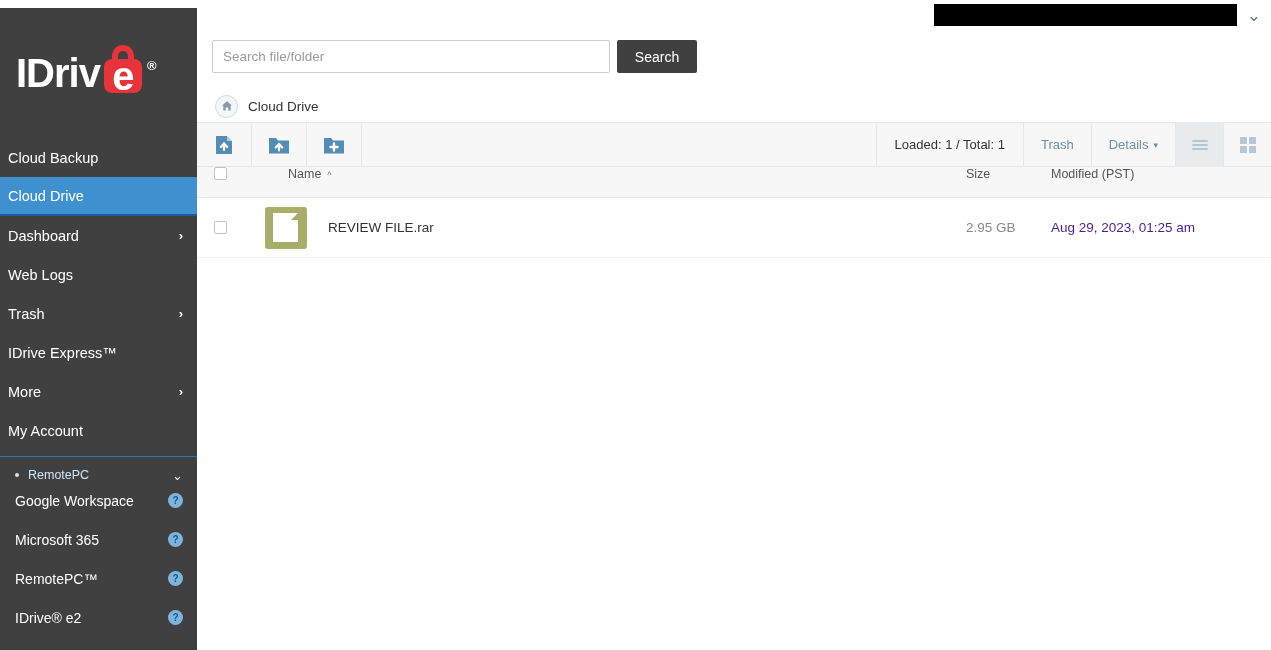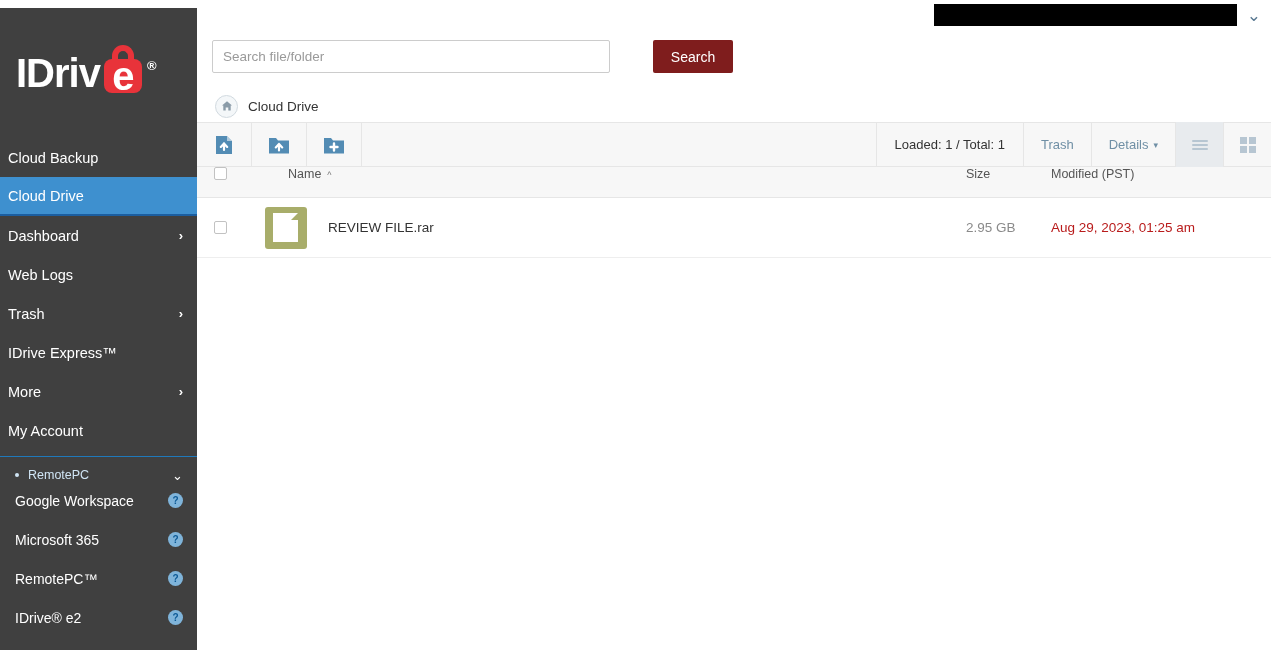--- a/index.html
+++ b/index.html
@@ -121,34 +121,33 @@
     width: 303px; height: 22px; background: #000000;
   }
   .account-caret {
     margin-left: 10px; color: #5b7a93; font-size: 17px; line-height: 1;
   }
 
   
   .search-row {
     display: flex; align-items: flex-end;
     padding: 10px 0 0 15px;
-    gap: 36px;
   }
   .search-input {
     width: 398px; height: 33px;
     border: 1px solid #cccccc; border-radius: 2px;
     padding: 0 10px; font-size: 13.5px; color: #333333;
     font-family: "Liberation Sans", sans-serif;
     outline: none; background: #ffffff;
   }
   .search-input::placeholder { color: #9a9a9a; }
   .search-btn {
     margin-left: 7px;
     width: 80px; height: 33px;
-    background: #7f1d1d; border: none; border-radius: 2px;
+    background: #404040; border: none; border-radius: 2px;
     color: #ffffff; font-size: 14px;
     font-family: "Liberation Sans", sans-serif;
     cursor: pointer;
   }
 
   
   .breadcrumb {
     display: flex; align-items: center;
     padding: 20px 0 0 18px; height: 46px;
   }
@@ -209,21 +208,21 @@
     height: 60px;
     border-bottom: 1px solid #eeeeee;
     display: flex; align-items: center;
     font-size: 13.5px; color: #333333;
     background: #ffffff;
   }
   .c-check { width: 46px; display: flex; justify-content: center; align-items: center; }
   .c-icon  { width: 85px; display: flex; justify-content: center; align-items: center; }
   .c-name  { flex: 1; padding-left: 45px; }
   .c-size  { width: 85px; color: #8a8a8a; }
-  .c-mod   { width: 220px; color: #b91c1c; }
+  .c-mod   { width: 220px; color: #4c1d95; }
   .tbl-head .c-name { padding-left: 45px; color: #555555; }
   .tbl-head .c-size, .tbl-head .c-mod { color: #555555; }
   .sort-caret { font-size: 9px; margin-left: 6px; color: #777777; }
 
   .chk {
     width: 13px; height: 13px;
     border: 1px solid #c2c2c2; border-radius: 2px; background: #ffffff;
     cursor: pointer;
   }
 

